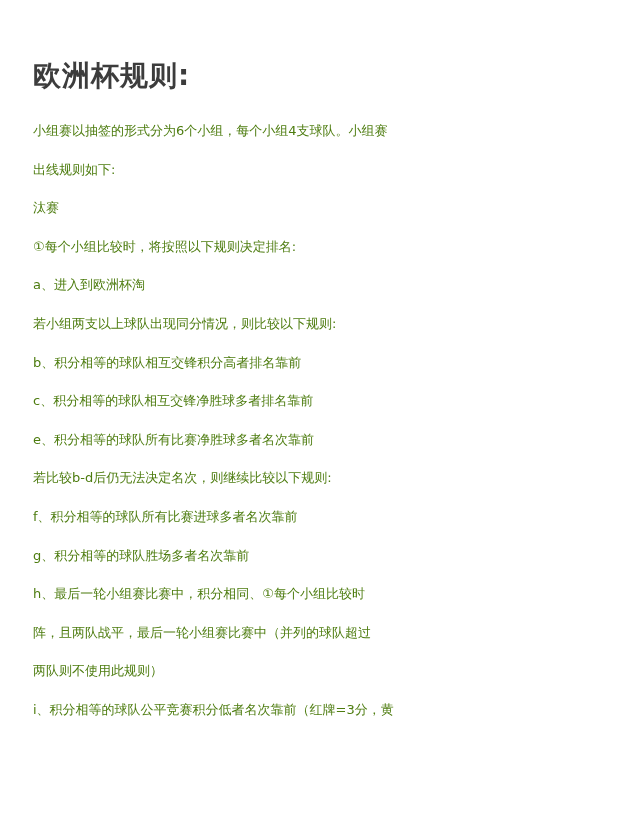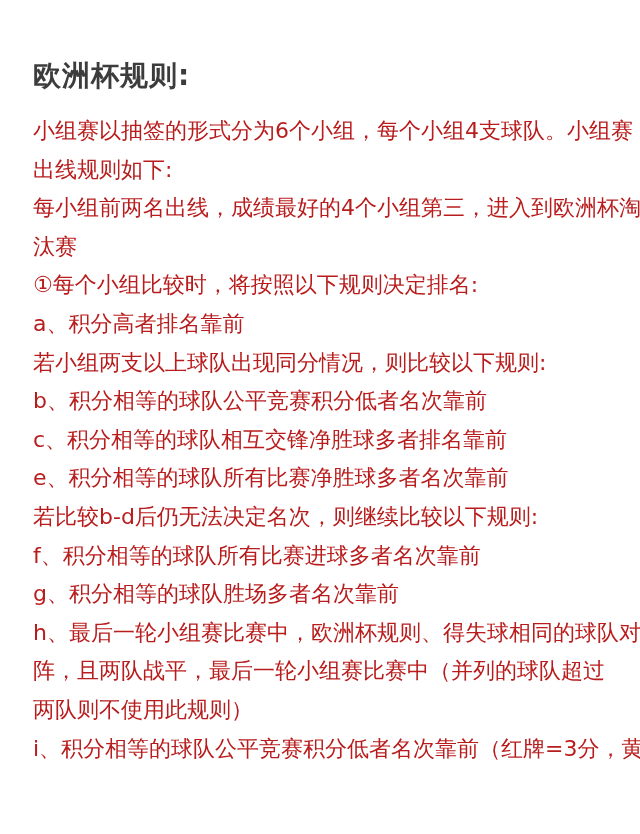--- a/index.html
+++ b/index.html
@@ -12,41 +12,40 @@
   .page { position: relative; width: 640px; height: 834px; }
   .title {
     position: absolute; left: 33px; top: 56px;
     font-size: 28px; font-weight: bold; color: #3c3c3c;
     letter-spacing: 1px; margin: 0; line-height: 40px;
   }
   .body {
     position: absolute; left: 33px; top: 112px; width: 590px;
   }
   .line {
-    font-size: 22px; line-height: 38.6px; height: 38.6px;
-    white-space: nowrap; color: #b91c1c;
+    font-size: 13px; line-height: 38.6px; height: 38.6px;
+    white-space: nowrap; color: #4d7c0f;
   }
 </style>
 </head>
 <body>
 
 <div class="page">
   <h1 class="title">欧洲杯规则:</h1>
   <div class="body">
     <div class="line">小组赛以抽签的形式分为6个小组，每个小组4支球队。小组赛</div>
     <div class="line">出线规则如下:</div>
-    <div class="line">每小组前两名出线，成绩最好的4个小组第三，进入到欧洲杯淘</div>
     <div class="line">汰赛</div>
     <div class="line">①每个小组比较时，将按照以下规则决定排名:</div>
-    <div class="line">a、积分高者排名靠前</div>
+    <div class="line">a、进入到欧洲杯淘</div>
     <div class="line">若小组两支以上球队出现同分情况，则比较以下规则:</div>
-    <div class="line">b、积分相等的球队公平竞赛积分低者名次靠前</div>
+    <div class="line">b、积分相等的球队相互交锋积分高者排名靠前</div>
     <div class="line">c、积分相等的球队相互交锋净胜球多者排名靠前</div>
     <div class="line">e、积分相等的球队所有比赛净胜球多者名次靠前</div>
     <div class="line">若比较b-d后仍无法决定名次，则继续比较以下规则:</div>
     <div class="line">f、积分相等的球队所有比赛进球多者名次靠前</div>
     <div class="line">g、积分相等的球队胜场多者名次靠前</div>
-    <div class="line">h、最后一轮小组赛比赛中，欧洲杯规则、得失球相同的球队对</div>
+    <div class="line">h、最后一轮小组赛比赛中，积分相同、①每个小组比较时</div>
     <div class="line">阵，且两队战平，最后一轮小组赛比赛中（并列的球队超过</div>
     <div class="line">两队则不使用此规则）</div>
     <div class="line">i、积分相等的球队公平竞赛积分低者名次靠前（红牌=3分，黄</div>
   </div>
 </div>
 
 </body></html>

